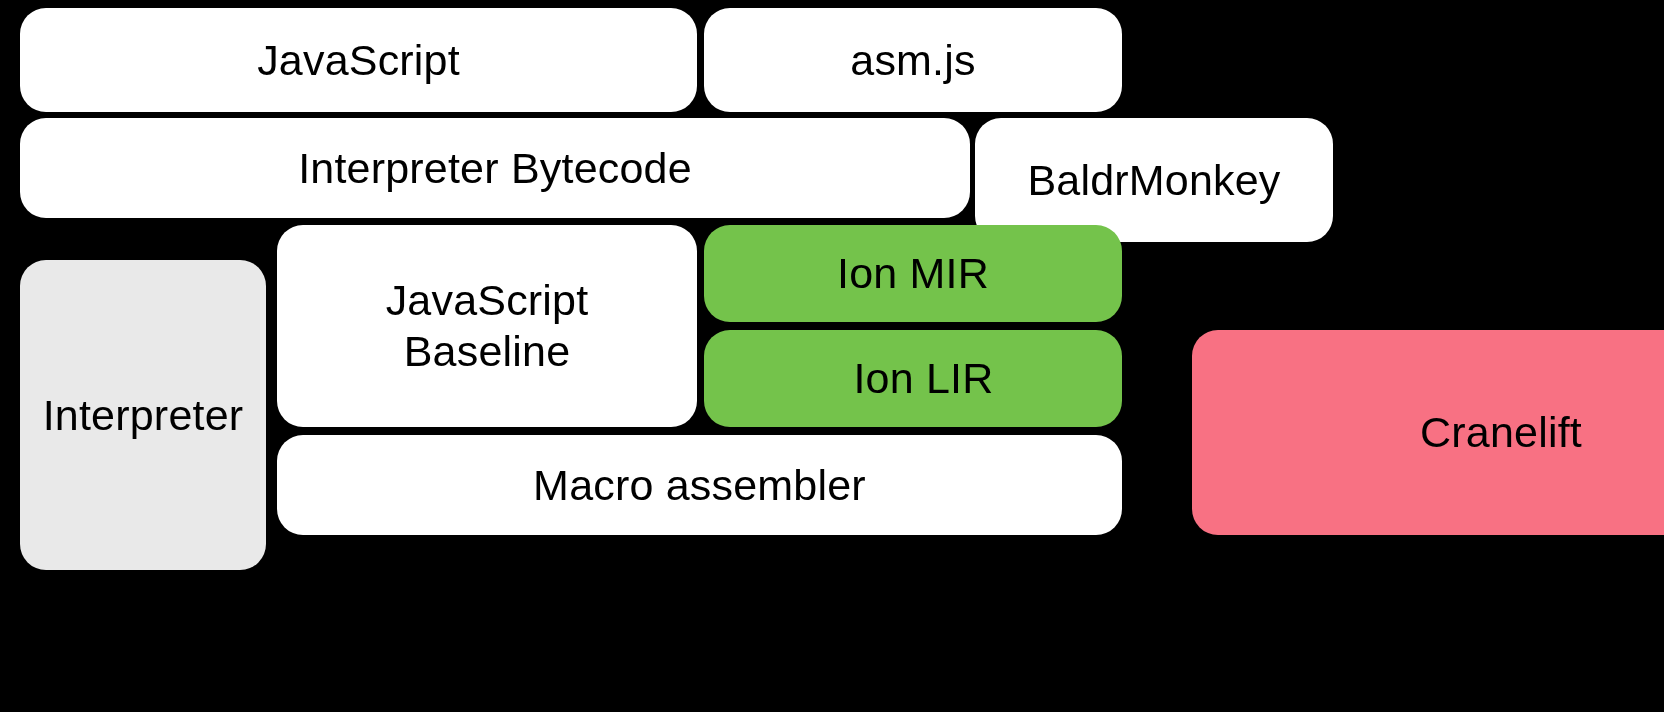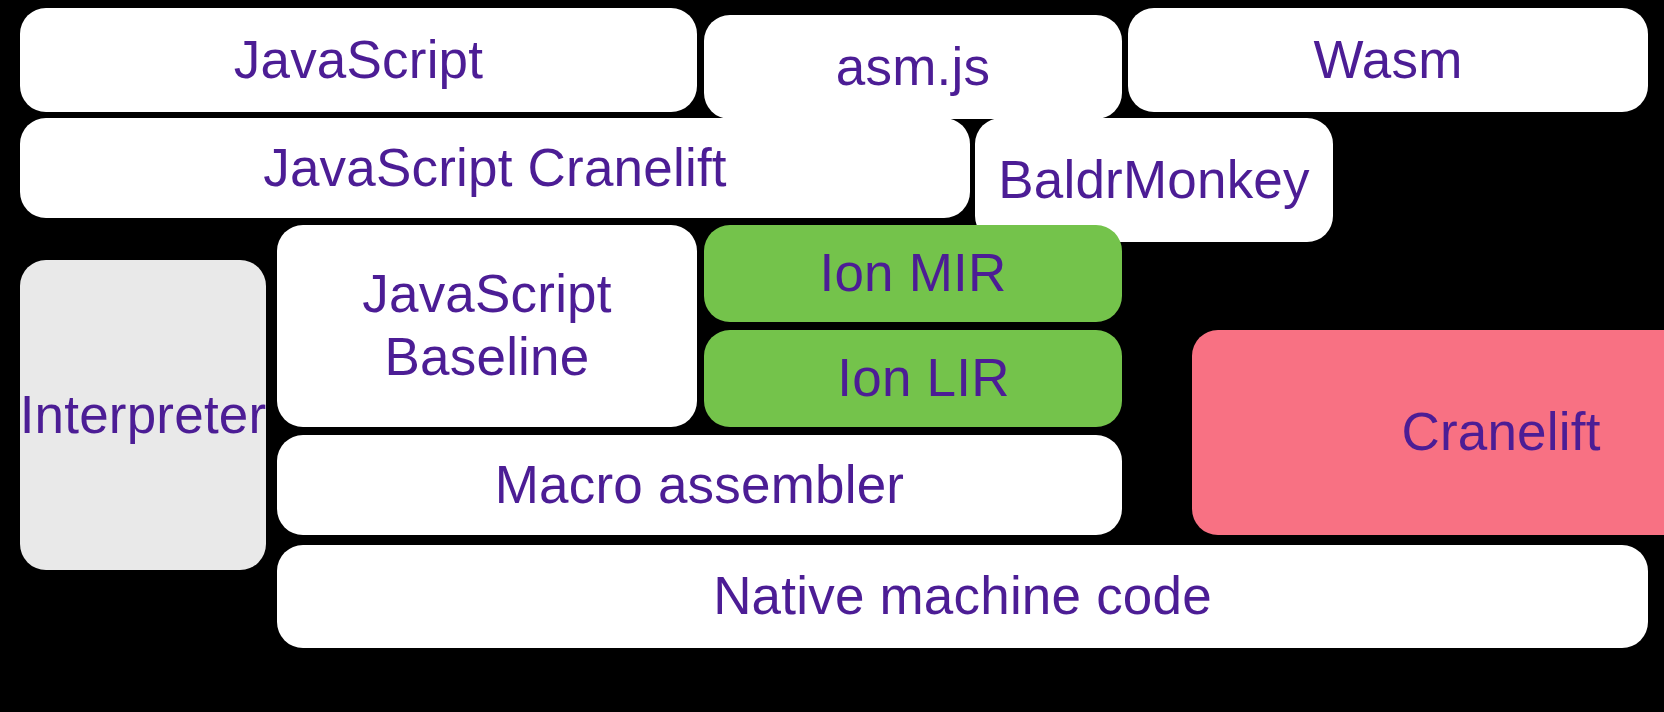--- a/index.html
+++ b/index.html
@@ -17,52 +17,49 @@
     font-family: "Liberation Sans", sans-serif;
   }
   .node {
     position: absolute;
     box-sizing: border-box;
     display: flex;
     align-items: center;
     justify-content: center;
     text-align: center;
     border-radius: 26px;
-    color: #4c1d95;
-    font-size: 53px;
+    color: #000000;
+    font-size: 43px;
     font-weight: 400;
     line-height: 1.18;
     letter-spacing: 0.2px;
     white-space: pre-line;
     user-select: none;
   }
   .fill-white { background: #ffffff; }
   .fill-gray  { background: #e9e9e9; margin-top: 35px; }
   .fill-green { background: #74c34b; }
   .fill-pink  { background: #f87183; }
 </style>
 </head>
 <body>
 
 <div id="canvas">
 
   <div class="node fill-white" style="left:20px; top:8px; width:677px; height:104px;">
     <span>JavaScript</span>
   </div>
 
-  <div class="node fill-white" style="left:704px; top:8px; width:418px; height:104px;margin-top:7px;">
+  <div class="node fill-white" style="left:704px; top:8px; width:418px; height:104px;">
     <span>asm.js</span>
   </div>
 
-  <div class="node fill-white" style="left:1128px; top:8px; width:520px; height:104px;">
-    <span>Wasm</span>
-  </div>
 
   <div class="node fill-white" style="left:20px; top:118px; width:950px; height:100px;">
-    <span>JavaScript Cranelift</span>
+    <span>Interpreter Bytecode</span>
   </div>
 
   <div class="node fill-white" style="left:975px; top:118px; width:358px; height:124px;">
     <span>BaldrMonkey</span>
   </div>
 
   <div class="node fill-gray" style="left:20px; top:225px; width:246px; height:310px;">
     <span>Interpreter</span>
   </div>
 
@@ -80,17 +77,14 @@
   </div>
 
   <div class="node fill-pink" style="left:1192px; top:330px; width:618px; height:205px;">
     <span>Cranelift</span>
   </div>
 
   <div class="node fill-white" style="left:277px; top:435px; width:845px; height:100px;">
     <span>Macro assembler</span>
   </div>
 
-  <div class="node fill-white" style="left:277px; top:545px; width:1371px; height:103px;">
-    <span>Native machine code</span>
-  </div>
 
 </div>
 
 </body></html>

